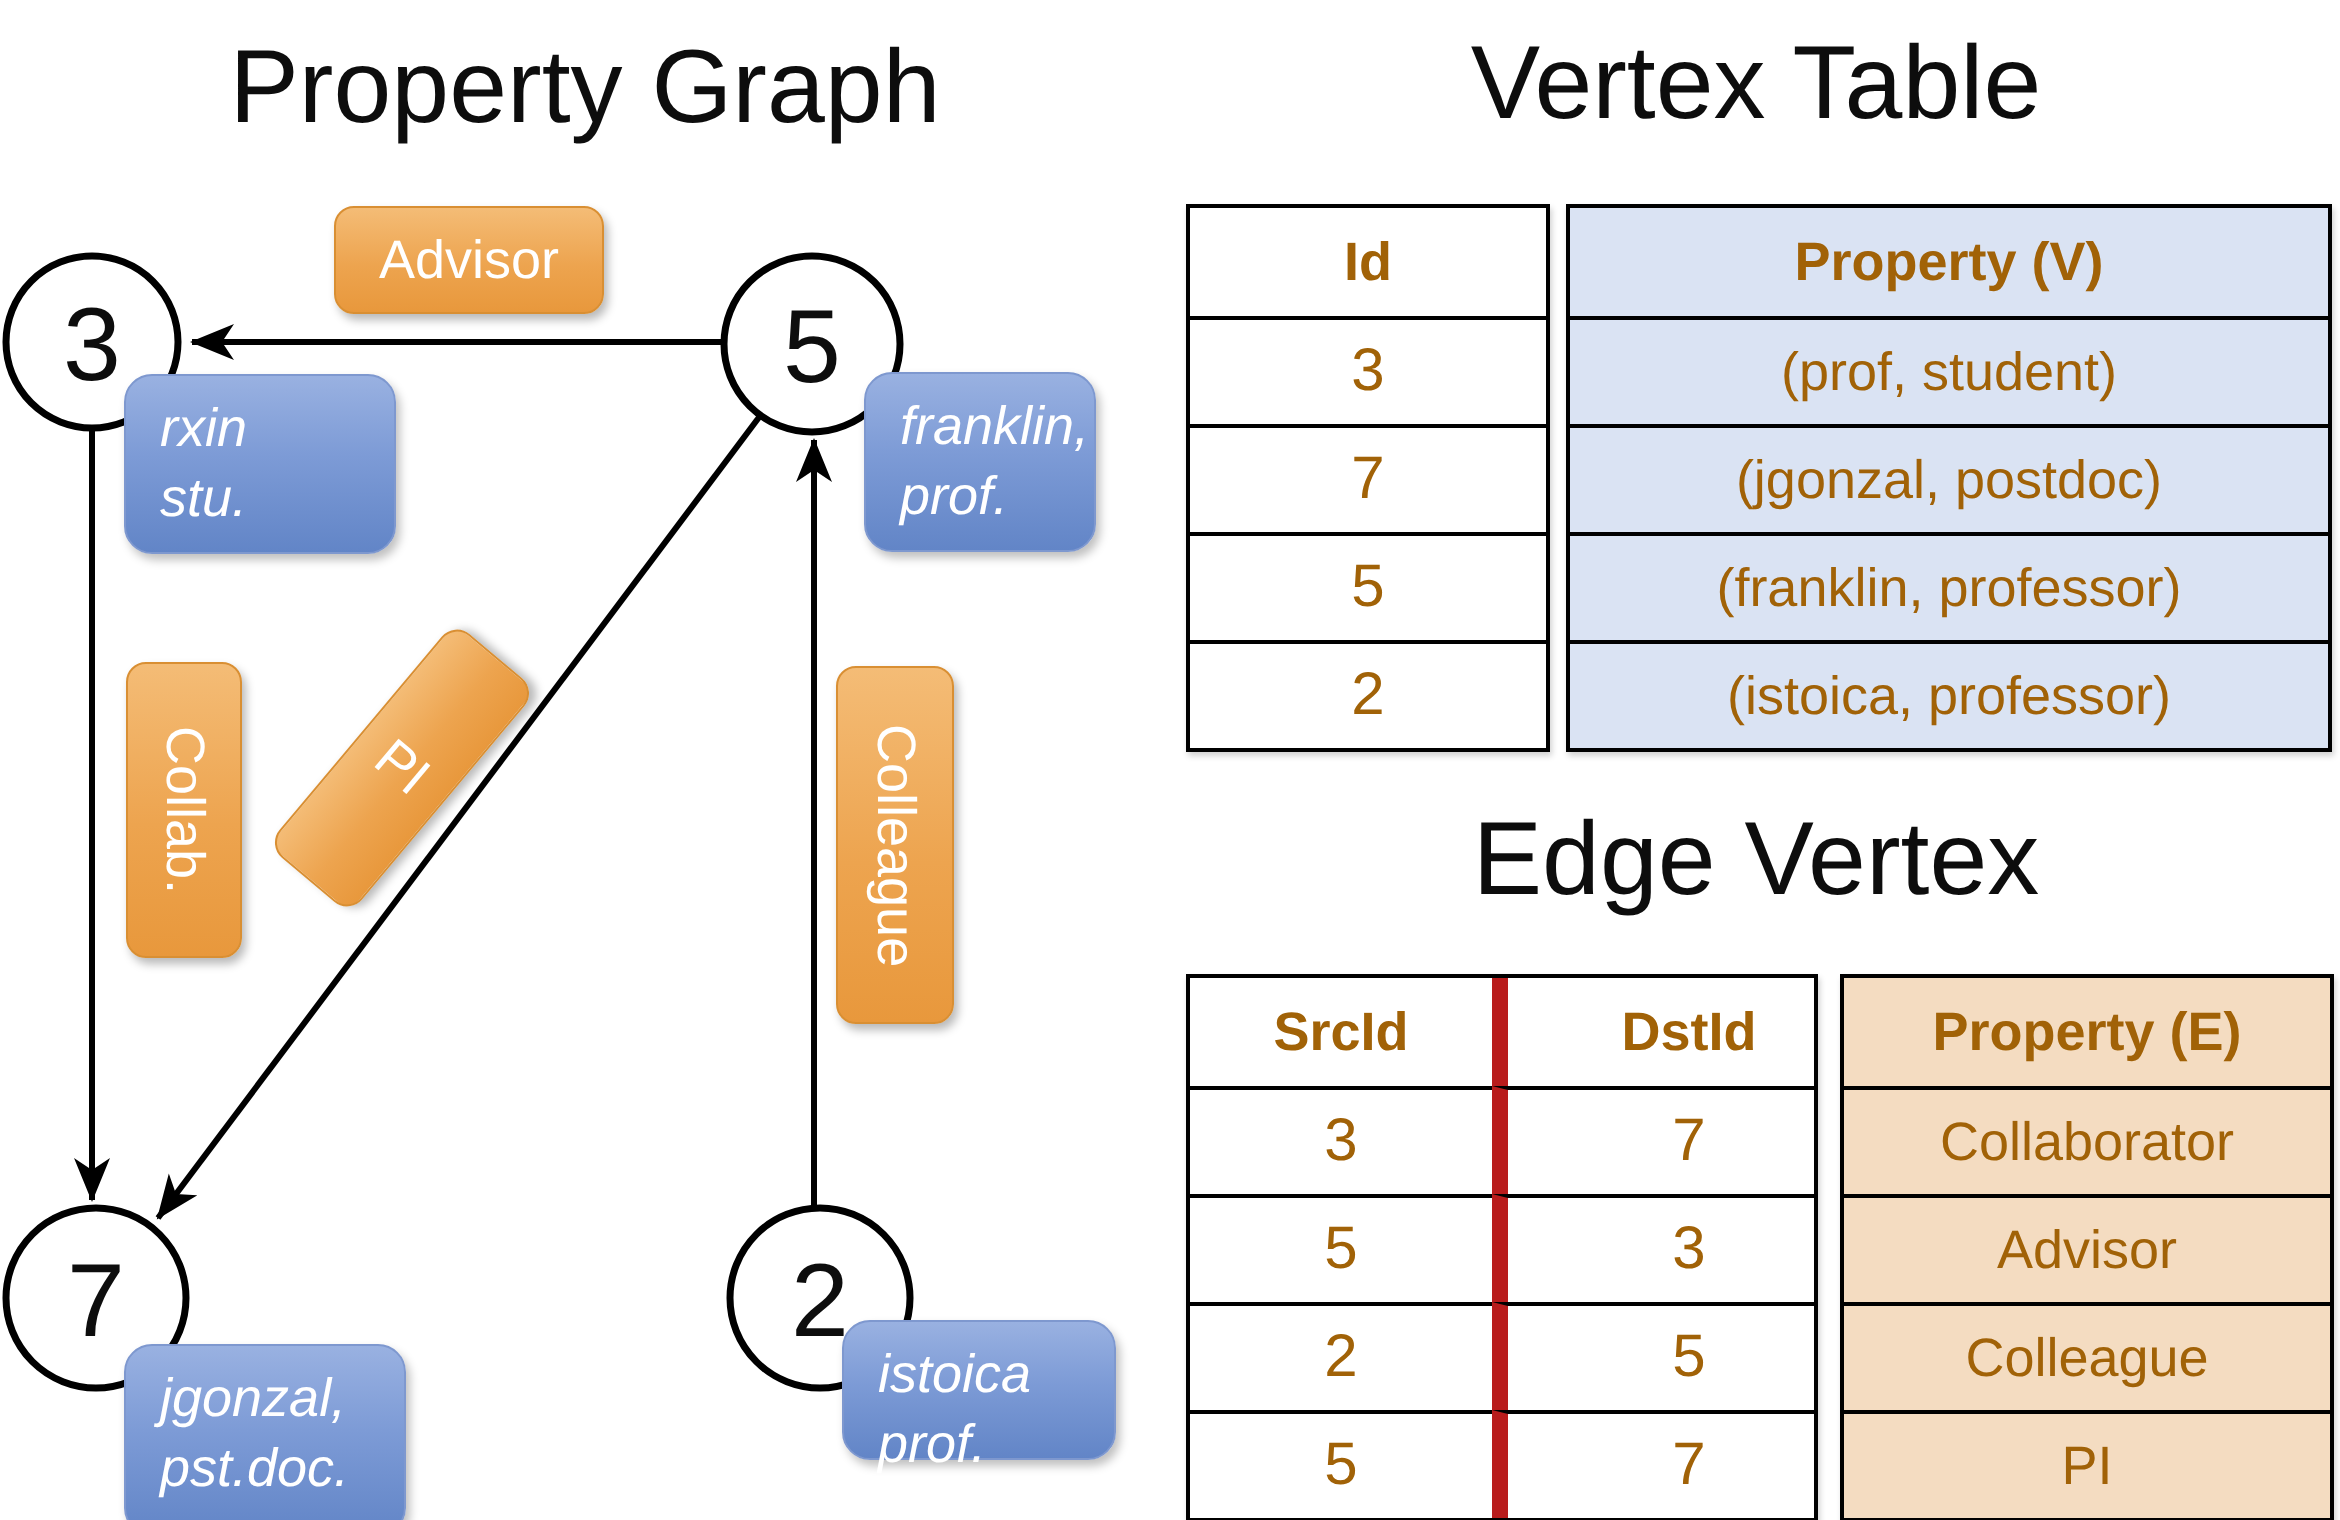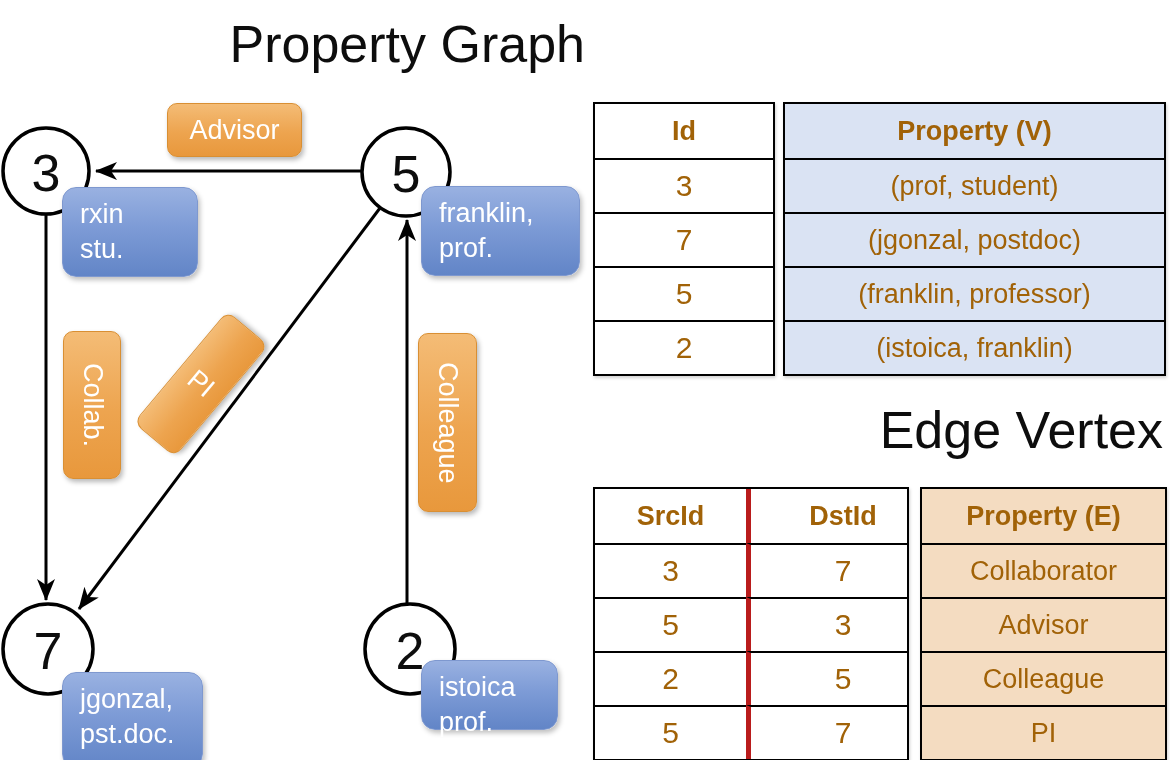--- a/index.html
+++ b/index.html
@@ -4,21 +4,21 @@
 <style>
   * { margin: 0; padding: 0; box-sizing: border-box; }
   html,body { background: #ffffff; }
   .canvas {
     position: relative; width: 1170px; height: 760px;
     background: #ffffff; overflow: hidden;
     font-family: "Liberation Sans", "DejaVu Sans", sans-serif;
     color: #111;
   }
   .title {
-    position: absolute; text-align: right;
+    position: absolute; text-align: center;
     font-size: 52px; font-weight: 300; letter-spacing: 0px; color: #0d0d0d;
   }
   .pg-title { left: 0; top: 14px; width: 585px; }
   .vt-title { left: 593px; top: 12px; width: 570px; }
   .et-title { left: 593px; top: 400px; width: 570px; }
 
   svg.graph { position: absolute; left: 0; top: 0; }
   .node-circle { fill: #ffffff; stroke: #000; stroke-width: 3.5px; }
   .edge-line { stroke: #000; stroke-width: 3px; }
   .node-num { font-size: 52px; font-weight: 300; fill: #0d0d0d; }
@@ -36,42 +36,43 @@
   .badge-colleague { left: 418px; top: 333px; width: 59px;  height: 179px; }
   .badge-pi        { left: 128px; top: 357px; width: 146px; height: 54px; transform: rotate(-50deg); }
 
   .vbox {
     position: absolute;
     background: linear-gradient(180deg, #99b1e1 0%, #7d9bd6 45%, #6285c7 100%);
     border: 1px solid #7e98cf; border-radius: 14px;
     color: #fff; font-size: 27px; font-weight: 300; line-height: 35px;
     padding: 9px 0 0 17px;
     box-shadow: 2px 3px 5px rgba(0,0,0,0.25);
+    font-style: italic;
   }
   .vbox-rxin     { left: 62px;  top: 187px; width: 136px; height: 90px; }
-  .vbox-franklin { left: 421px; top: 186px; width: 159px; height: 90px; }
+  .vbox-franklin { left: 432px; top: 186px; width: 116px; height: 90px; }
   .vbox-jgonzal  { left: 62px;  top: 672px; width: 141px; height: 96px; }
   .vbox-istoica  { left: 421px; top: 660px; width: 137px; height: 70px; }
 
   .table-wrap { position: absolute; display: flex; }
   .vtable { left: 593px; top: 102px; gap: 8px; }
   .etable { left: 593px; top: 487px; gap: 11px; }
   .tgroup {
     border: 2.5px solid #000; background: #fff;
     box-shadow: 1px 2px 3px rgba(0,0,0,0.18);
   }
   .grid2 { display: grid; grid-template-columns: 151px 161px; }
   .cell {
     height: 54px; display: flex; align-items: center; justify-content: center;
     font-size: 27px; font-weight: 300; color: #a16207; white-space: nowrap;
   }
   .cell.num { font-size: 30px; }
   .cell.head { font-weight: bold; font-size: 27px; }
   .bt { border-top: 2px solid #000; }
-  .bl { border-left: 5px solid #b91c1c; padding-left: 28px; }
+  .bl { border-left: 8px solid #b91c1c; padding-left: 28px; }
   .vfill { background: #dae3f3; }
   .efill { background: #f4dcc1; }
   .wA  { width: 182px; }
   .wB  { width: 383px; }
   .wC  { width: 247px; }
 </style>
 </head>
 <body>
 
 <div class="canvas">
@@ -123,35 +124,36 @@
   </div>
   <div class="vbox vbox-jgonzal">
     <div>jgonzal,</div>
     <div>pst.doc.</div>
   </div>
   <div class="vbox vbox-istoica">
     <div>istoica</div>
     <div>prof.</div>
   </div>
 
+  <div class="title vt-title">Vertex Table</div>
 
   <div class="table-wrap vtable">
     <div class="tgroup wA">
       <div class="cell head">Id</div>
       <div class="cell num bt">3</div>
       <div class="cell num bt">7</div>
       <div class="cell num bt">5</div>
       <div class="cell num bt">2</div>
     </div>
     <div class="tgroup wB">
       <div class="cell head vfill">Property (V)</div>
       <div class="cell bt vfill">(prof, student)</div>
       <div class="cell bt vfill">(jgonzal, postdoc)</div>
       <div class="cell bt vfill">(franklin, professor)</div>
-      <div class="cell bt vfill">(istoica, franklin)</div>
+      <div class="cell bt vfill">(istoica, professor)</div>
     </div>
   </div>
 
   <div class="title et-title">Edge Vertex</div>
 
   <div class="table-wrap etable">
     <div class="tgroup grid2">
       <div class="cell head">SrcId</div>
       <div class="cell head bl">DstId</div>
       <div class="cell num bt">3</div>

